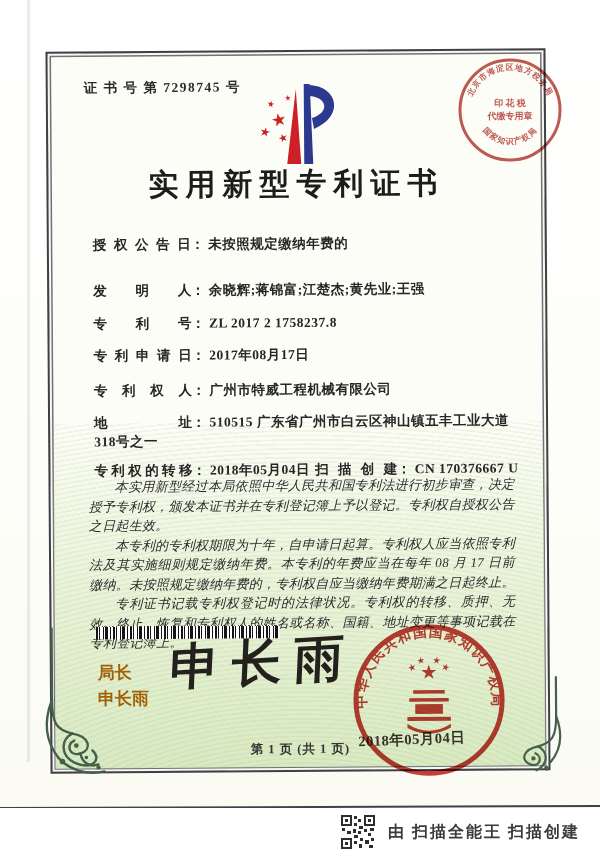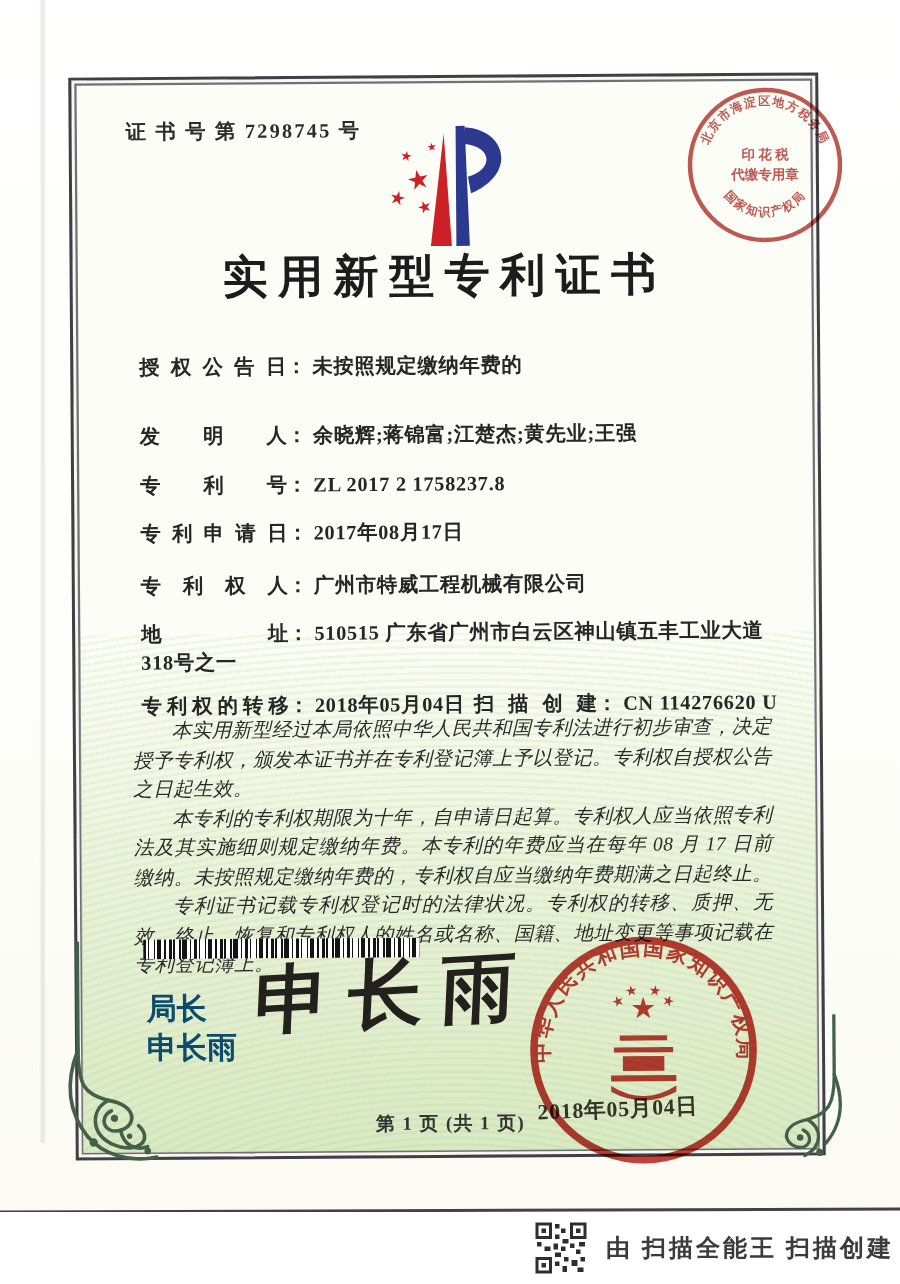--- a/index.html
+++ b/index.html
@@ -52,22 +52,22 @@
            font-size:13px; line-height:19.5px; color:#2b2b2b; text-align:justify;
            font-style:italic; letter-spacing:.3px; }
   .paras p { text-indent:2em; font-weight:500; }
 
   
   .barcode { position:absolute; left:44px; top:573px; width:184px; height:13px; z-index:2;
            background:repeating-linear-gradient(90deg,
              #141414 0 2px, #fff 2px 3px, #141414 3px 4px, #fff 4px 7px,
              #141414 7px 8px, #fff 8px 9px, #141414 9px 12px, #fff 12px 14px,
              #141414 14px 15px, #fff 15px 17px); }
-  .official { position:absolute; left:46px; top:607px; z-index:2; font-size:20px;
-           font-weight:700; color:#0c4a6e; line-height:26px; font-family:"Liberation Sans","DejaVu Sans",sans-serif; }
+  .official { position:absolute; left:46px; top:607px; z-index:2; font-size:17px;
+           font-weight:700; color:#a16207; line-height:26px; font-family:"Liberation Sans","DejaVu Sans",sans-serif; }
   .autograph { position:absolute; left:118px; top:576px; width:230px; z-index:3;
            font-size:50px; font-weight:700; color:#23201d; letter-spacing:12px;
            transform:rotate(-3deg) skewX(-6deg); white-space:nowrap; }
 
   
   .seal-main { position:absolute; left:298px; top:570px; width:158px; height:158px;
            z-index:4; mix-blend-mode:multiply; opacity:.95; }
   .seal-date { position:absolute; left:306px; top:678px; width:160px; z-index:5;
            font-size:14.5px; font-weight:700; color:#3e3832; letter-spacing:.5px;
            transform:rotate(-2deg); mix-blend-mode:multiply; }
@@ -76,21 +76,21 @@
 
   .footer-page { position:absolute; left:0; right:0; bottom:12px; text-align:center;
            font-size:12.5px; font-weight:600; color:#333; z-index:2; letter-spacing:1px; }
 
   .flourish { position:absolute; z-index:1; }
   .fl-bl { left:-14px; bottom:-8px; width:112px; height:152px; }
   .fl-br { right:-18px; bottom:-8px; width:92px; height:100px; transform:scaleX(-1); }
 
   
   .scan-strip { position:absolute; left:0; right:0; bottom:0; height:48px; background:#fff;
-           display:flex; align-items:center; justify-content:flex-end; gap:12px; padding-right:4px; }
+           display:flex; align-items:center; justify-content:flex-end; gap:12px; padding-right:20px; }
   .qr { width:36px; height:36px; }
   .scan-credit { font-size:16px; font-weight:600; color:#3b3b3b; letter-spacing:2px;
            font-family:"Liberation Serif","DejaVu Serif",serif; }
 </style>
 </head>
 <body>
 
 <div class="page">
   <div class="paper">
     <div class="left-shade"></div>
@@ -164,21 +164,21 @@
           <span class="flabel">专利权人</span><span class="fcolon">：</span><span class="fval">广州市特威工程机械有限公司</span>
         </div>
         <div class="frow frow-addr">
           <span class="flabel">地址</span><span class="fcolon">：</span><span class="fval">510515 广东省广州市白云区神山镇五丰工业大道318号之一</span>
         </div>
         <div class="frow frow-grant">
           <span class="grant-left">
             <span class="flabel">专利权的转移</span><span class="fcolon">：</span><span class="fval">2018年05月04日</span>
           </span>
           <span class="grant-right">
-            <span class="flabel">扫描创建</span><span class="fcolon">：</span><span class="fval">CN 114276620 U</span>
+            <span class="flabel">扫描创建</span><span class="fcolon">：</span><span class="fval">CN 170376667 U</span>
           </span>
         </div>
       </div>
 
       <div class="paras">
         <p>本实用新型经过本局依照中华人民共和国专利法进行初步审查，决定授予专利权，颁发本证书并在专利登记簿上予以登记。专利权自授权公告之日起生效。</p>
         <p>本专利的专利权期限为十年，自申请日起算。专利权人应当依照专利法及其实施细则规定缴纳年费。本专利的年费应当在每年 08 月 17 日前缴纳。未按照规定缴纳年费的，专利权自应当缴纳年费期满之日起终止。</p>
         <p>专利证书记载专利权登记时的法律状况。专利权的转移、质押、无效、终止、恢复和专利权人的姓名或名称、国籍、地址变更等事项记载在专利登记簿上。</p>
       </div>
 

